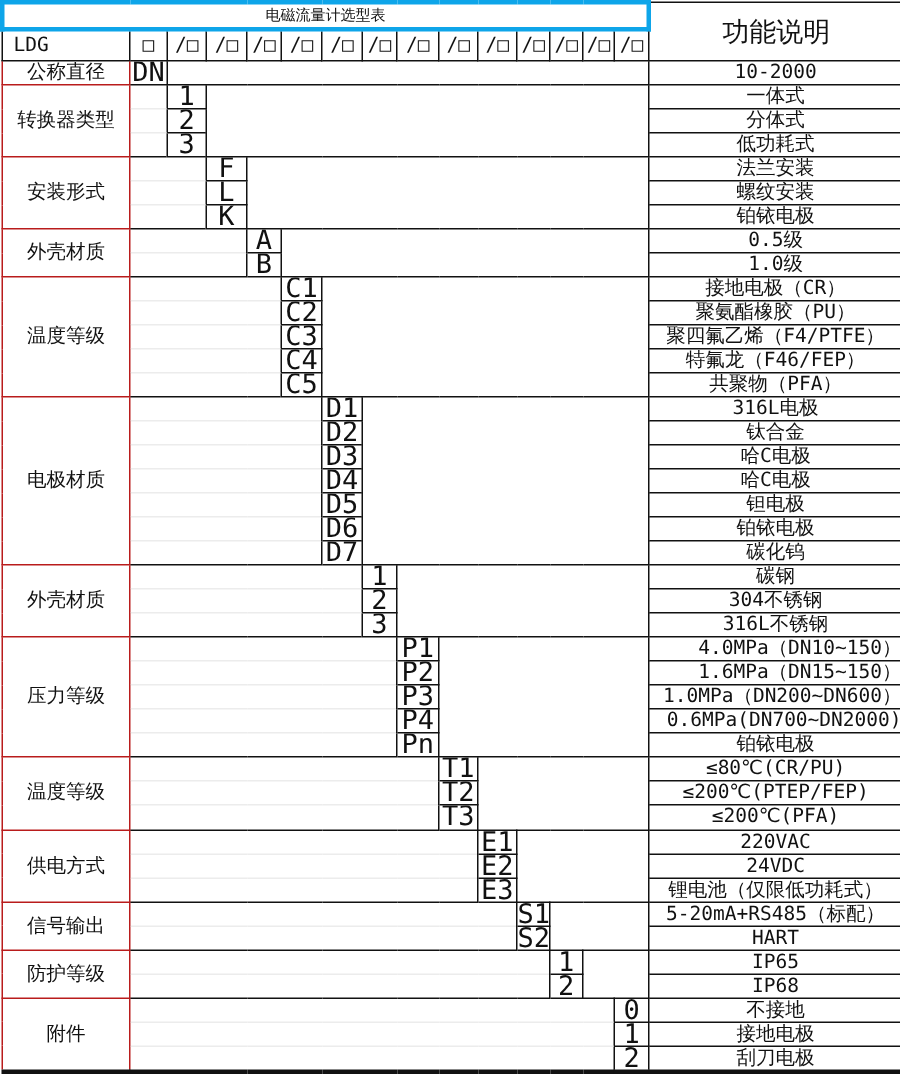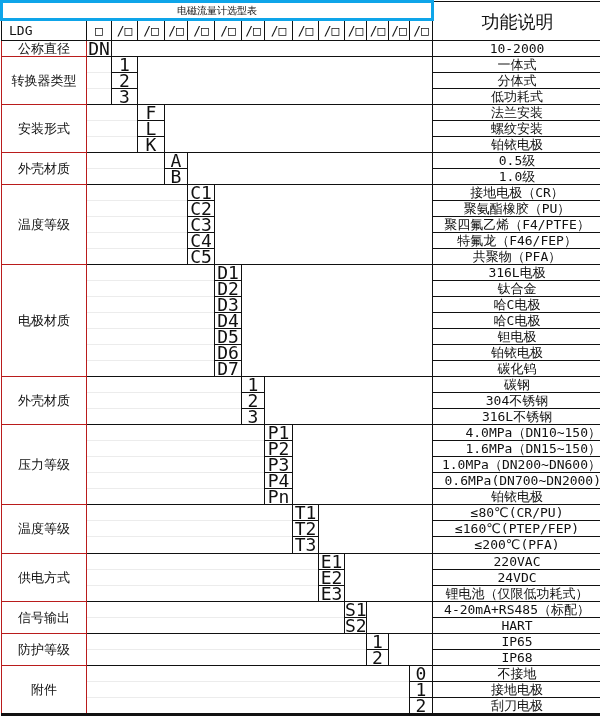--- a/index.html
+++ b/index.html
@@ -234,21 +234,21 @@
       <tr>
         <td class="label" rowspan="3">温度等级</td>
         <td class="fillL gtop" colspan="8"></td>
         <td class="code">T1</td>
         <td class="fillR" rowspan="3" colspan="5"></td>
         <td class="desc">≤80℃(CR/PU)</td>
       </tr>
       <tr>
         <td class="fillL" colspan="8"></td>
         <td class="code">T2</td>
-        <td class="desc">≤160℃(PTEP/FEP)</td>
+        <td class="desc">≤200℃(PTEP/FEP)</td>
       </tr>
       <tr>
         <td class="fillL" colspan="8"></td>
         <td class="code">T3</td>
         <td class="desc">≤200℃(PFA)</td>
       </tr>
       <tr>
         <td class="label" rowspan="3">供电方式</td>
         <td class="fillL gtop" colspan="9"></td>
         <td class="code">E1</td>
@@ -263,21 +263,21 @@
       <tr>
         <td class="fillL" colspan="9"></td>
         <td class="code">E3</td>
         <td class="desc">锂电池（仅限低功耗式）</td>
       </tr>
       <tr>
         <td class="label" rowspan="2">信号输出</td>
         <td class="fillL gtop" colspan="10"></td>
         <td class="code">S1</td>
         <td class="fillR" rowspan="2" colspan="3"></td>
-        <td class="desc">4-20mA+RS485（标配）</td>
+        <td class="desc">5-20mA+RS485（标配）</td>
       </tr>
       <tr>
         <td class="fillL" colspan="10"></td>
         <td class="code">S2</td>
         <td class="desc">HART</td>
       </tr>
       <tr>
         <td class="label" rowspan="2">防护等级</td>
         <td class="fillL gtop" colspan="11"></td>
         <td class="code">1</td>

